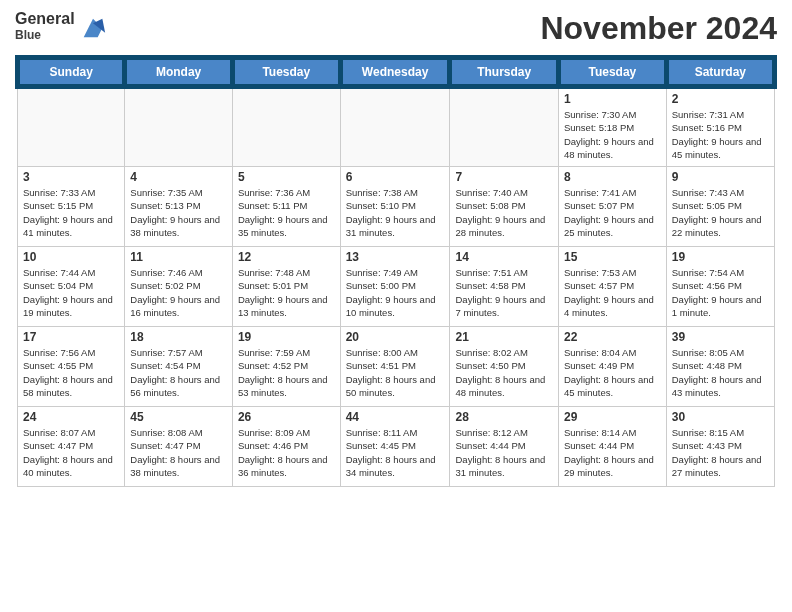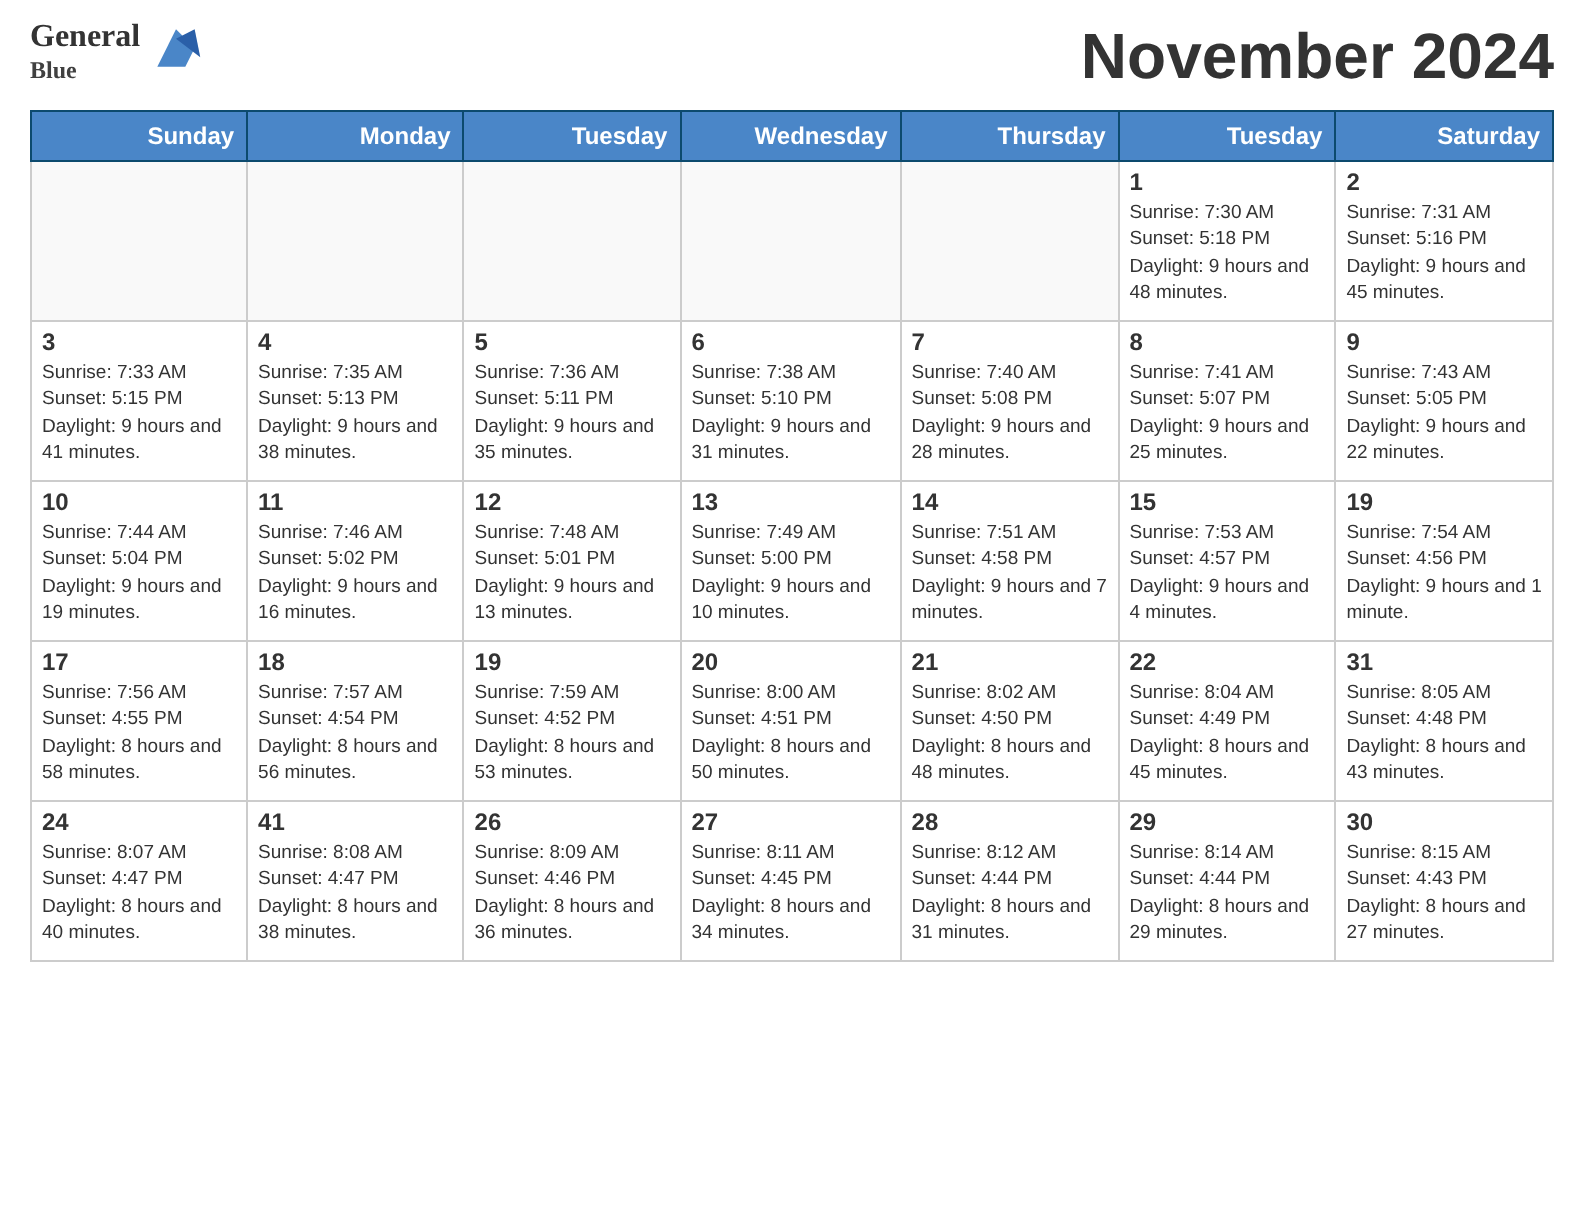--- a/index.html
+++ b/index.html
@@ -2,39 +2,39 @@
 <html><head>
   <meta charset="utf-8">
   <style>
     * { box-sizing: border-box; margin: 0; padding: 0; }
     body { font-family: Arial, sans-serif; background: #fff; width: 792px; height: 612px; overflow: hidden; }
     
     .container { width: 792px; padding: 10px 15px; }
     
     .header { display: flex; justify-content: space-between; align-items: flex-start; margin-bottom: 8px; }
     
-    .logo { display: flex; align-items: flex-start; font-family: Liberation Serif, serif; }
+    .logo { display: flex; align-items: flex-end; }
     .logo-text { display: flex; flex-direction: column; }
     .logo-general { font-size: 16px; font-weight: bold; color: #333; }
     .logo-blue { font-size: 12px; font-weight: bold; color: #404040; }
     .logo-icon { width: 28px; height: 28px; margin-left: 4px; }
     
     .title-block { text-align: left; }
     .month-title { font-size: 32px; font-weight: bold; color: #333; }
     .location { font-size: 16px; color: #555; }
     
     .calendar { width: 100%; border-collapse: collapse; }
     
     .calendar th {
       background-color: #4a86c8;
       color: white;
-      text-align: right;
+      text-align: center;
       padding: 5px 6px;
       font-size: 12px;
-      border: 1px solid #0c4a6e;
+      border: 5px solid #0c4a6e;
     }
     
     .calendar td {
       border: 1px solid #ccc;
       vertical-align: top;
       padding: 3px 5px;
       width: 113px;
       height: 80px;
       font-size: 10px;
       color: #333;
@@ -173,39 +173,39 @@
           </td>
           <td>
             <span class="day-num">21</span>
             <div class="day-info">Sunrise: 8:02 AM<br>Sunset: 4:50 PM<br>Daylight: 8 hours and 48 minutes.</div>
           </td>
           <td>
             <span class="day-num">22</span>
             <div class="day-info">Sunrise: 8:04 AM<br>Sunset: 4:49 PM<br>Daylight: 8 hours and 45 minutes.</div>
           </td>
           <td>
-            <span class="day-num">31</span>
+            <span class="day-num">39</span>
             <div class="day-info">Sunrise: 8:05 AM<br>Sunset: 4:48 PM<br>Daylight: 8 hours and 43 minutes.</div>
           </td>
         </tr>
         <tr>
           <td>
             <span class="day-num">24</span>
             <div class="day-info">Sunrise: 8:07 AM<br>Sunset: 4:47 PM<br>Daylight: 8 hours and 40 minutes.</div>
           </td>
           <td>
-            <span class="day-num">41</span>
+            <span class="day-num">45</span>
             <div class="day-info">Sunrise: 8:08 AM<br>Sunset: 4:47 PM<br>Daylight: 8 hours and 38 minutes.</div>
           </td>
           <td>
             <span class="day-num">26</span>
             <div class="day-info">Sunrise: 8:09 AM<br>Sunset: 4:46 PM<br>Daylight: 8 hours and 36 minutes.</div>
           </td>
           <td>
-            <span class="day-num">27</span>
+            <span class="day-num">44</span>
             <div class="day-info">Sunrise: 8:11 AM<br>Sunset: 4:45 PM<br>Daylight: 8 hours and 34 minutes.</div>
           </td>
           <td>
             <span class="day-num">28</span>
             <div class="day-info">Sunrise: 8:12 AM<br>Sunset: 4:44 PM<br>Daylight: 8 hours and 31 minutes.</div>
           </td>
           <td>
             <span class="day-num">29</span>
             <div class="day-info">Sunrise: 8:14 AM<br>Sunset: 4:44 PM<br>Daylight: 8 hours and 29 minutes.</div>
           </td>

